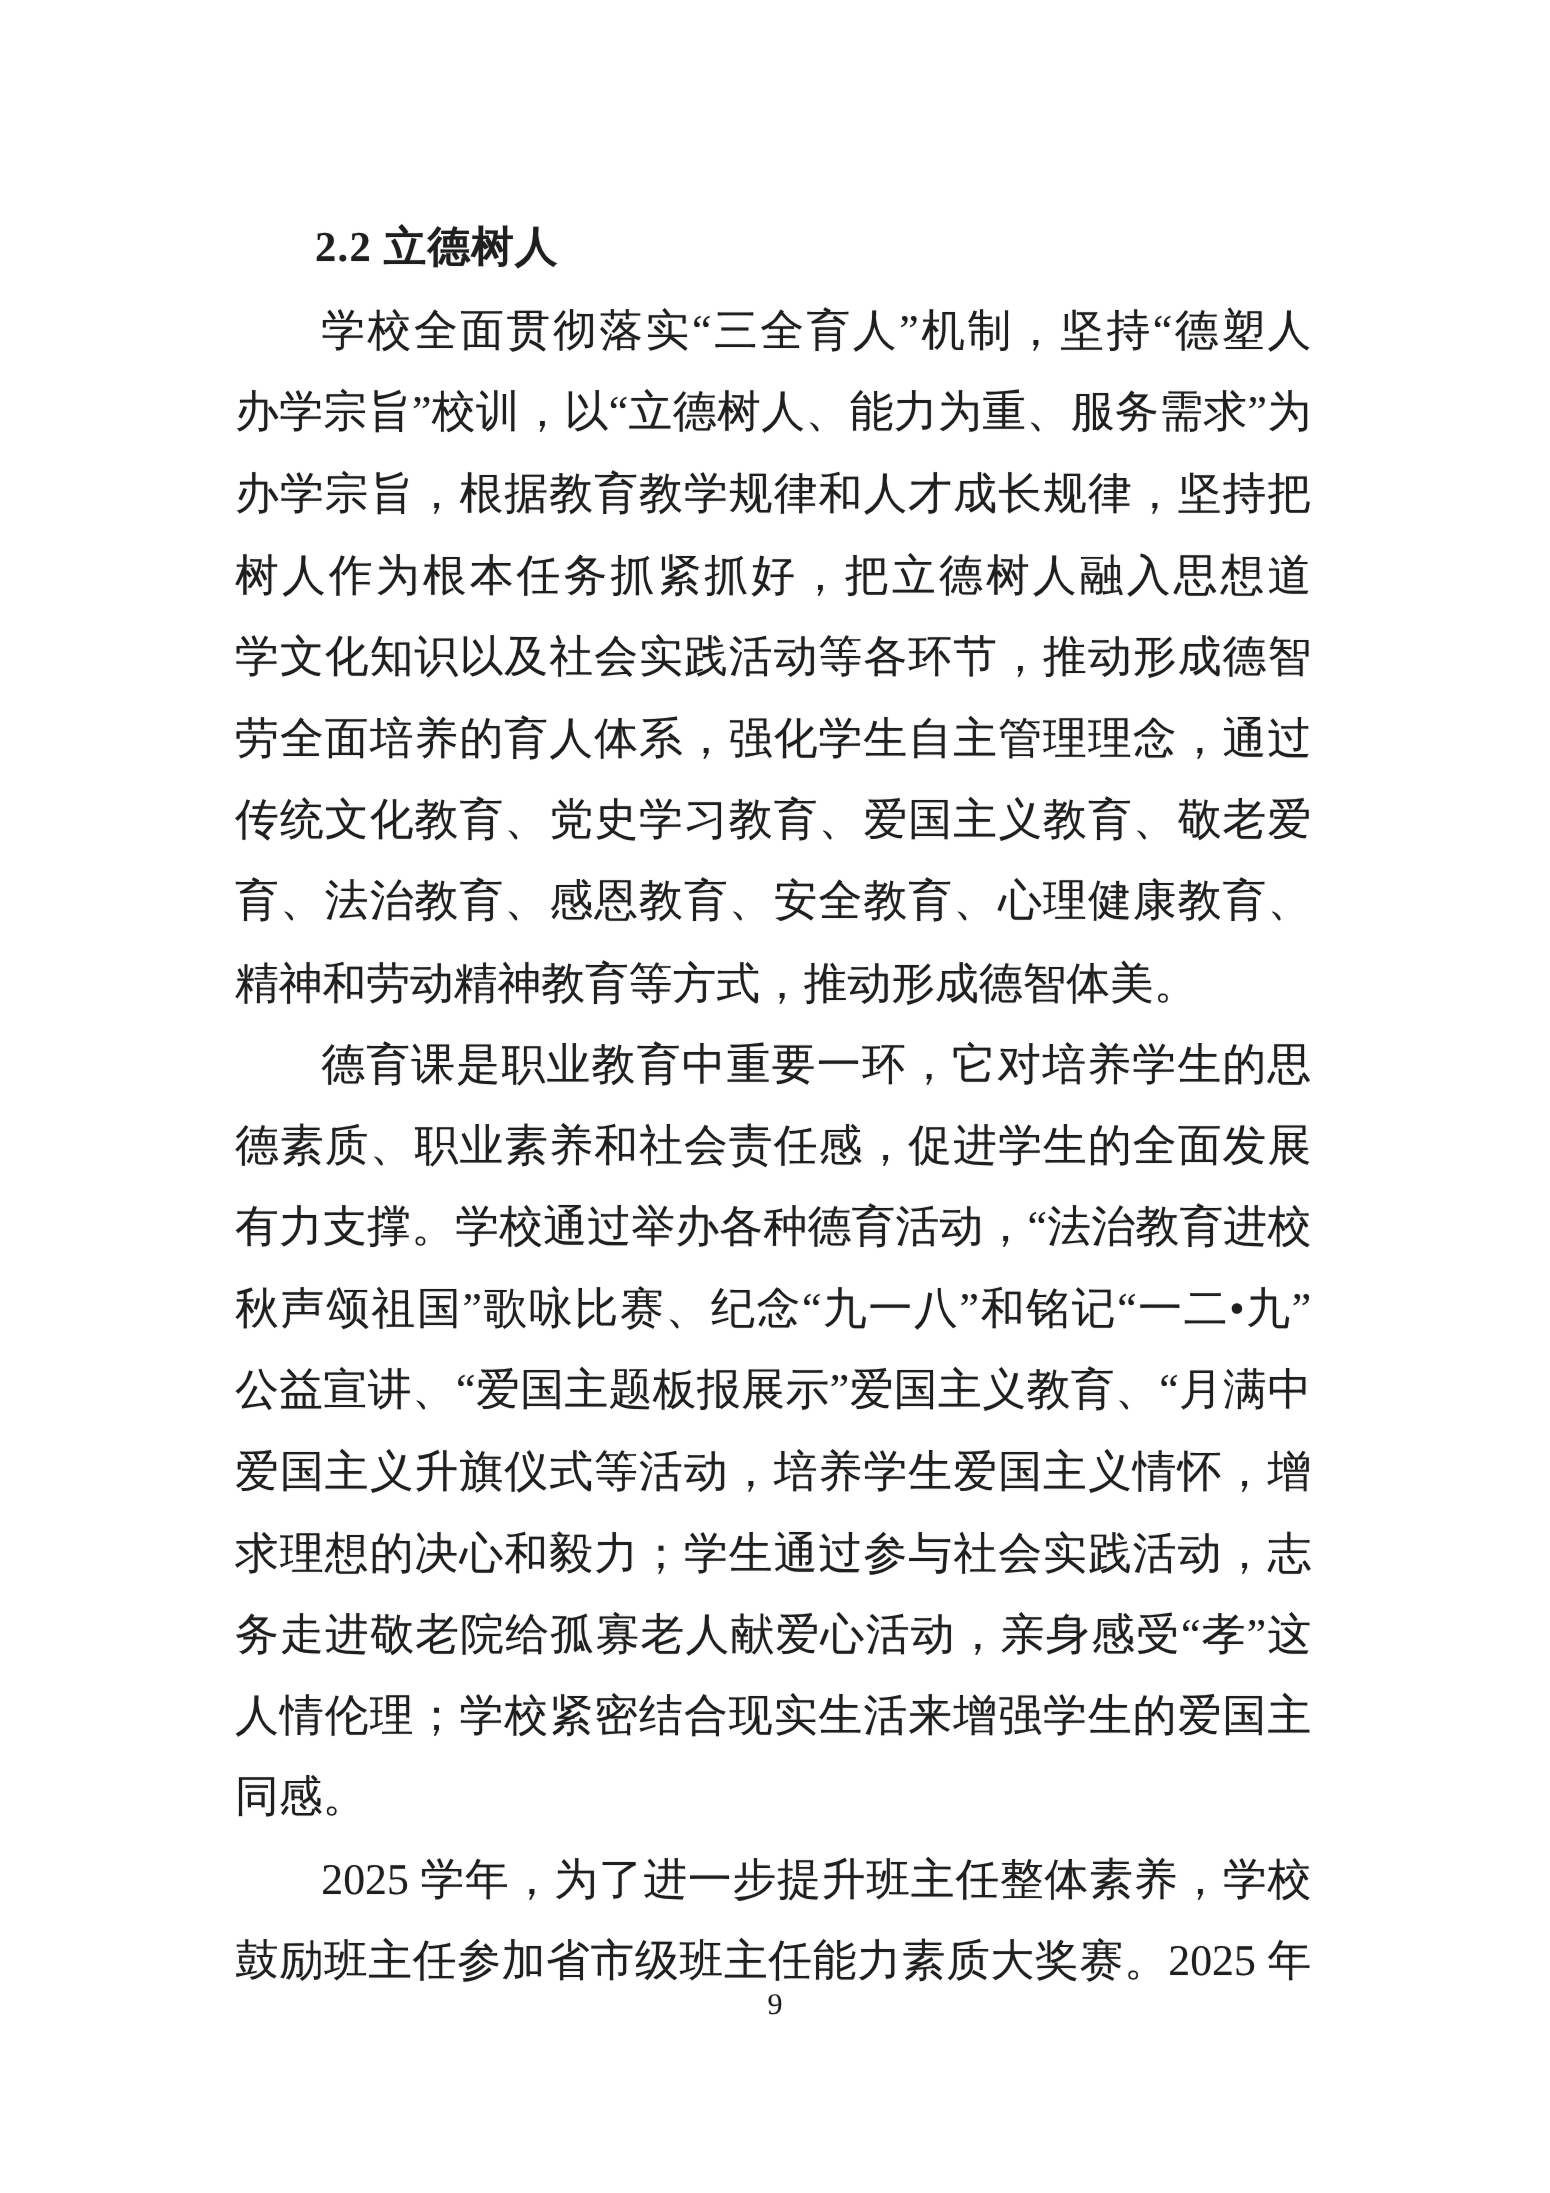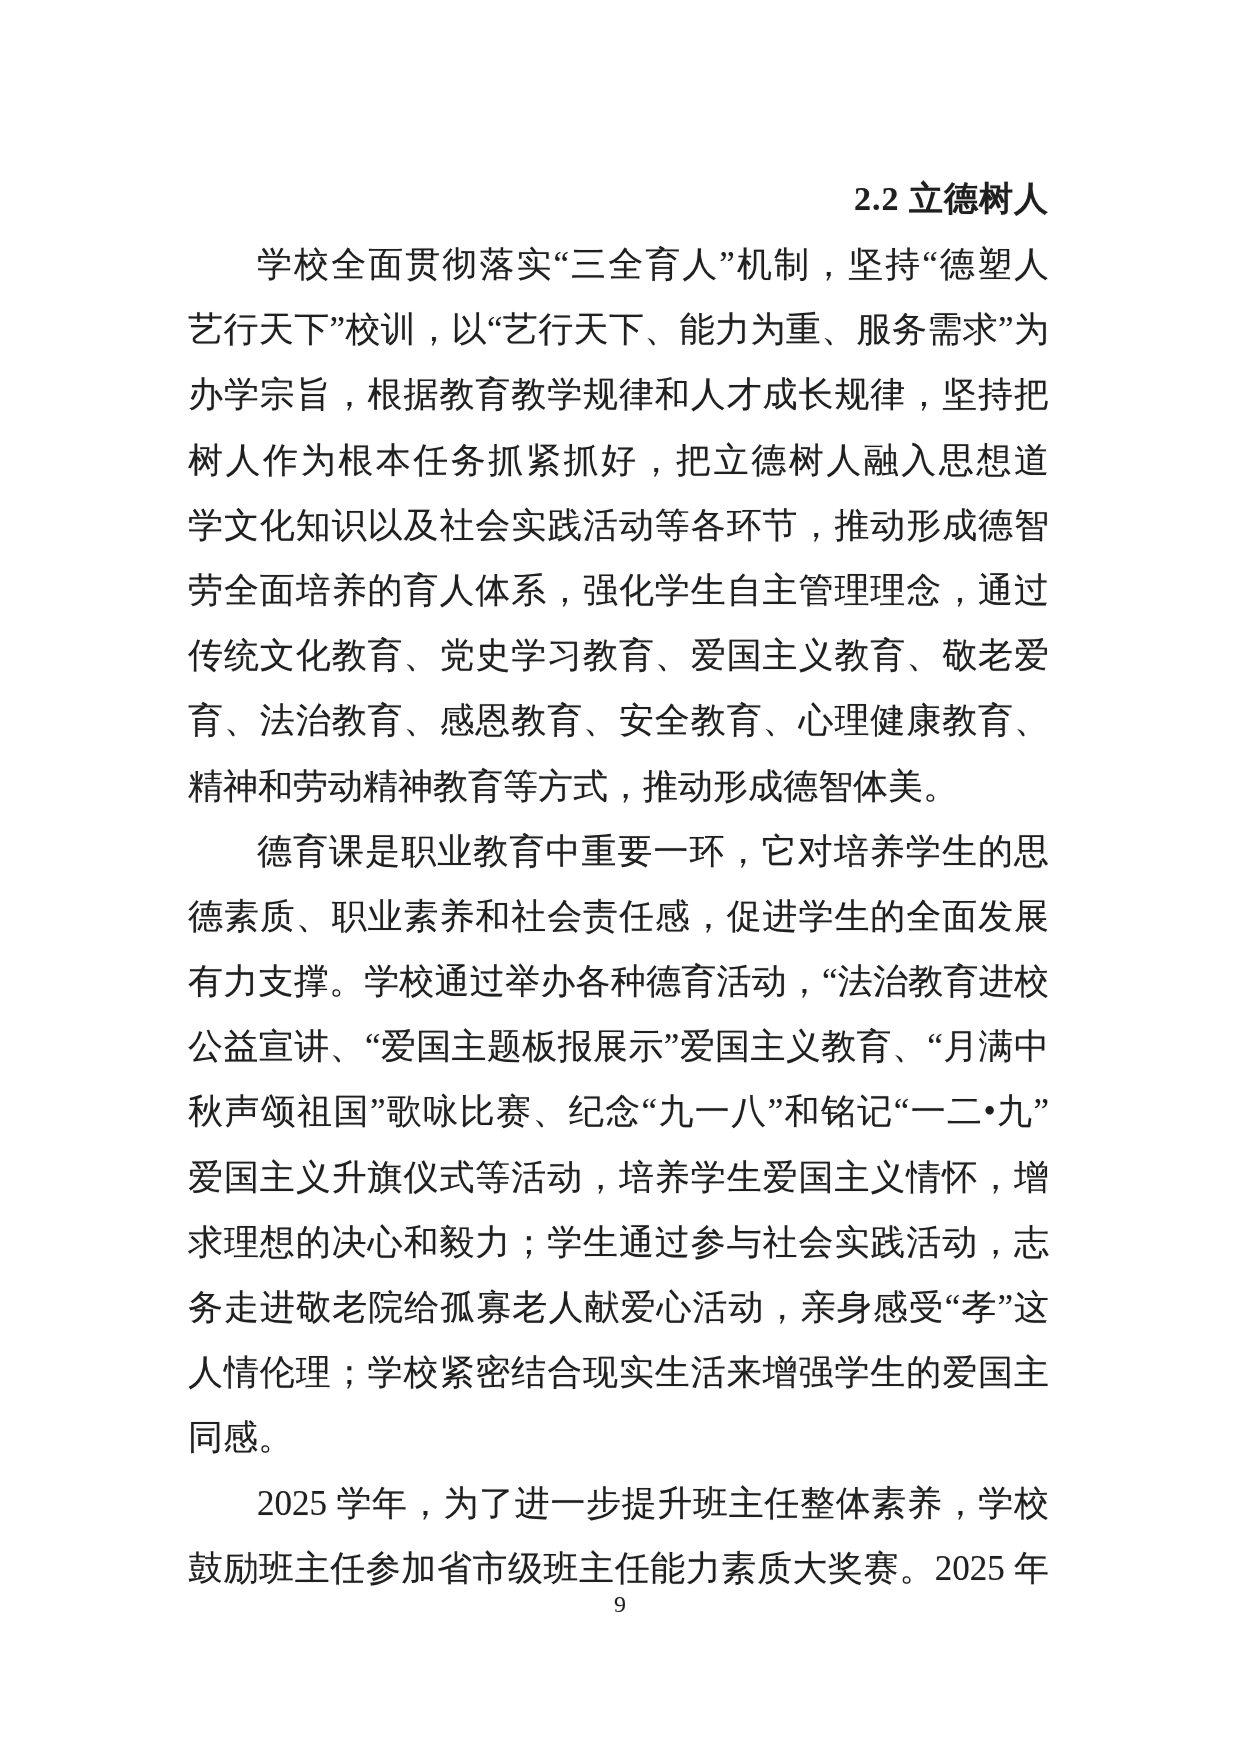--- a/index.html
+++ b/index.html
@@ -24,21 +24,20 @@
   }
   .heading {
     font-size: 34px;
     font-weight: 700;
     line-height: 66px;
     height: 66px;
     padding-left: 64px;
     letter-spacing: 1px;
     white-space: nowrap;
     text-shadow: 0 0 1px rgba(25,25,25,0.35);
-    text-align: right;
   }
   .line {
     font-size: 35px;
     line-height: 65.2px;
     height: 65.2px;
     overflow: hidden;
     text-align: justify;
     text-align-last: justify;
     text-justify: inter-character;
     text-shadow: 0 0 1px rgba(25,25,25,0.35);
@@ -61,34 +60,34 @@
   }
 </style>
 </head>
 <body>
 
 <div class="page">
   <div class="content">
     <div class="heading">2.2 立德树人</div>
 
     <div class="line indent">学校全面贯彻落实“三全育人”机制，坚持“德塑人生，</div>
-    <div class="line">艺行天下”校训，以“艺行天下、能力为重、服务需求”为</div>
+    <div class="line">办学宗旨”校训，以“立德树人、能力为重、服务需求”为</div>
     <div class="line">办学宗旨，根据教育教学规律和人才成长规律，坚持把立德</div>
     <div class="line">树人作为根本任务抓紧抓好，把立德树人融入思想道德、科</div>
     <div class="line">学文化知识以及社会实践活动等各环节，推动形成德智体美</div>
     <div class="line">劳全面培养的育人体系，强化学生自主管理理念，通过加强</div>
     <div class="line">传统文化教育、党史学习教育、爱国主义教育、敬老爱老教</div>
     <div class="line">育、法治教育、感恩教育、安全教育、心理健康教育、工匠</div>
     <div class="line para-end">精神和劳动精神教育等方式，推动形成德智体美。</div>
 
     <div class="line indent">德育课是职业教育中重要一环，它对培养学生的思想道</div>
     <div class="line">德素质、职业素养和社会责任感，促进学生的全面发展提供</div>
     <div class="line">有力支撑。学校通过举办各种德育活动，“法治教育进校园”</div>
+    <div class="line">秋声颂祖国”歌咏比赛、纪念“九一八”和铭记“一二•九”</div>
     <div class="line">公益宣讲、“爱国主题板报展示”爱国主义教育、“月满中</div>
-    <div class="line">秋声颂祖国”歌咏比赛、纪念“九一八”和铭记“一二•九”</div>
     <div class="line">爱国主义升旗仪式等活动，培养学生爱国主义情怀，增强追</div>
     <div class="line">求理想的决心和毅力；学生通过参与社会实践活动，志愿服</div>
     <div class="line">务走进敬老院给孤寡老人献爱心活动，亲身感受“孝”这一</div>
     <div class="line">人情伦理；学校紧密结合现实生活来增强学生的爱国主义认</div>
     <div class="line para-end">同感。</div>
 
     <div class="line indent">2025 学年，为了进一步提升班主任整体素养，学校积极</div>
     <div class="line">鼓励班主任参加省市级班主任能力素质大奖赛。2025 年 10</div>
   </div>
 

